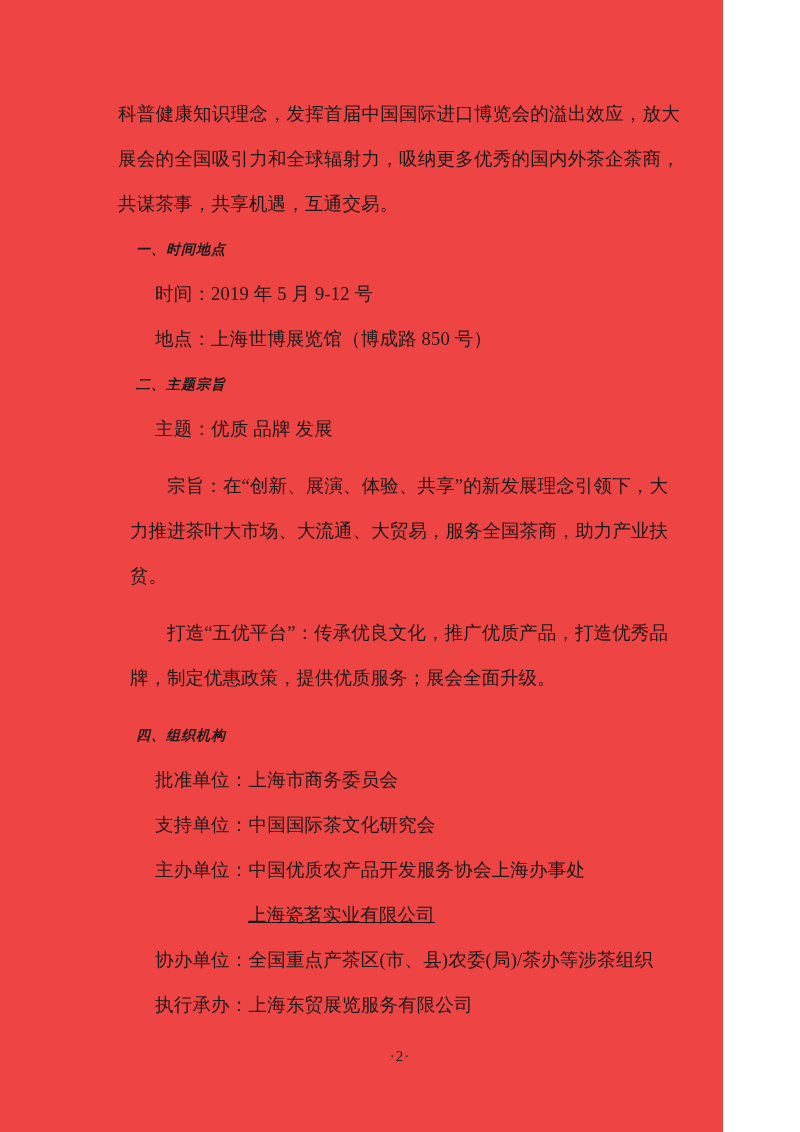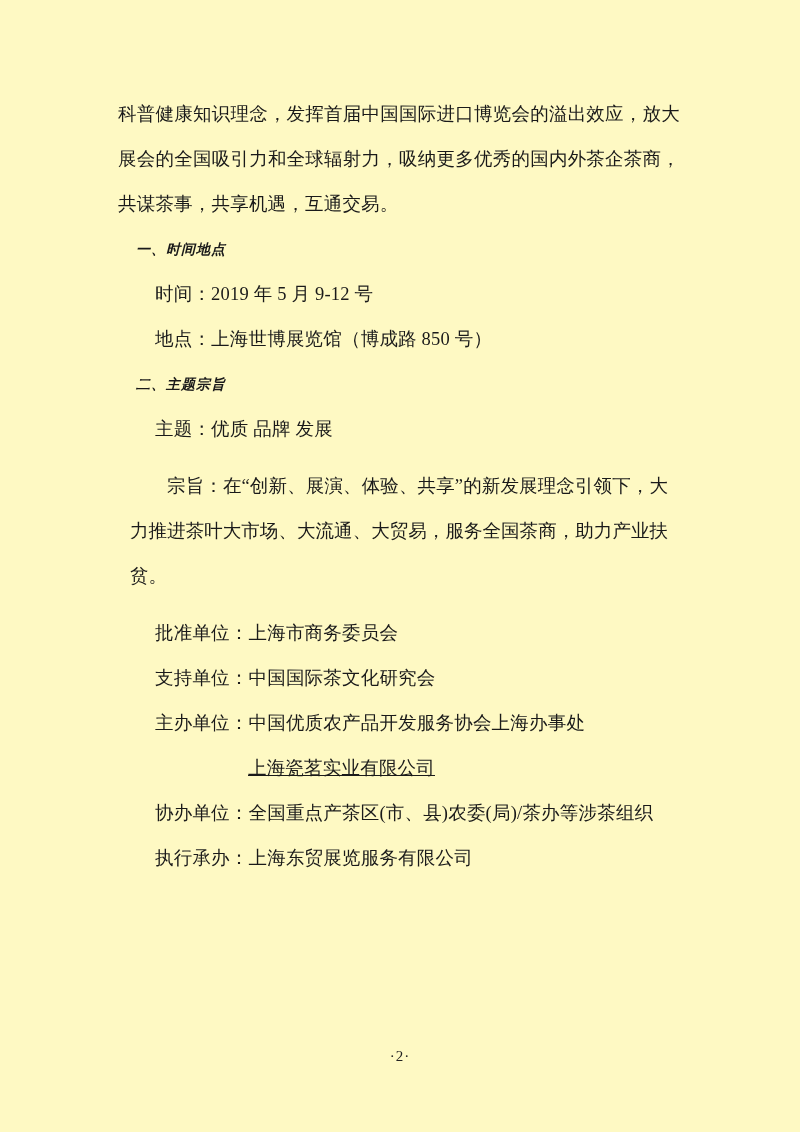--- a/index.html
+++ b/index.html
@@ -12,23 +12,23 @@
     height: 1132px;
     font-family: "Liberation Serif", "DejaVu Serif", serif;
     color: #1a1a1a;
     position: relative;
     overflow: hidden;
   }
   .page {
     position: absolute;
     left: 0;
     top: 0;
-    width: 800px;
+    width: 723px;
     height: 1132px;
-    background: #fef9c3;
+    background: #ef4444;
   }
   .content {
     position: absolute;
     left: 118px;
     top: 92px;
     width: 562px;
   }
   .para {
     font-size: 18.5px;
     line-height: 45px;
@@ -86,21 +86,23 @@
     <p class="para">科普健康知识理念，发挥首届中国国际进口博览会的溢出效应，放大展会的全国吸引力和全球辐射力，吸纳更多优秀的国内外茶企茶商，共谋茶事，共享机遇，互通交易。</p>
 
     <h2 class="heading">一、时间地点</h2>
     <p class="sub">时间：2019 年 5 月 9-12 号</p>
     <p class="sub">地点：上海世博展览馆（博成路 850 号）</p>
 
     <h2 class="heading">二、主题宗旨</h2>
     <p class="sub">主题：优质 品牌 发展</p>
     <p class="block-just">宗旨：在“创新、展演、体验、共享”的新发展理念引领下，大力推进茶叶大市场、大流通、大贸易，服务全国茶商，助力产业扶贫。</p>
 
+    <p class="block-just">打造“五优平台”：传承优良文化，推广优质产品，打造优秀品牌，制定优惠政策，提供优质服务；展会全面升级。</p>
 
+    <h2 class="heading">四、组织机构</h2>
     <p class="sub">批准单位：上海市商务委员会</p>
     <p class="sub">支持单位：中国国际茶文化研究会</p>
     <p class="sub">主办单位：中国优质农产品开发服务协会上海办事处</p>
     <p class="sub cont">上海瓷茗实业有限公司</p>
     <p class="sub nowrap">协办单位：全国重点产茶区(市、县)农委(局)/茶办等涉茶组织</p>
     <p class="sub">执行承办：上海东贸展览服务有限公司</p>
 
   </div>
 
   <div class="footer">·2·</div>

